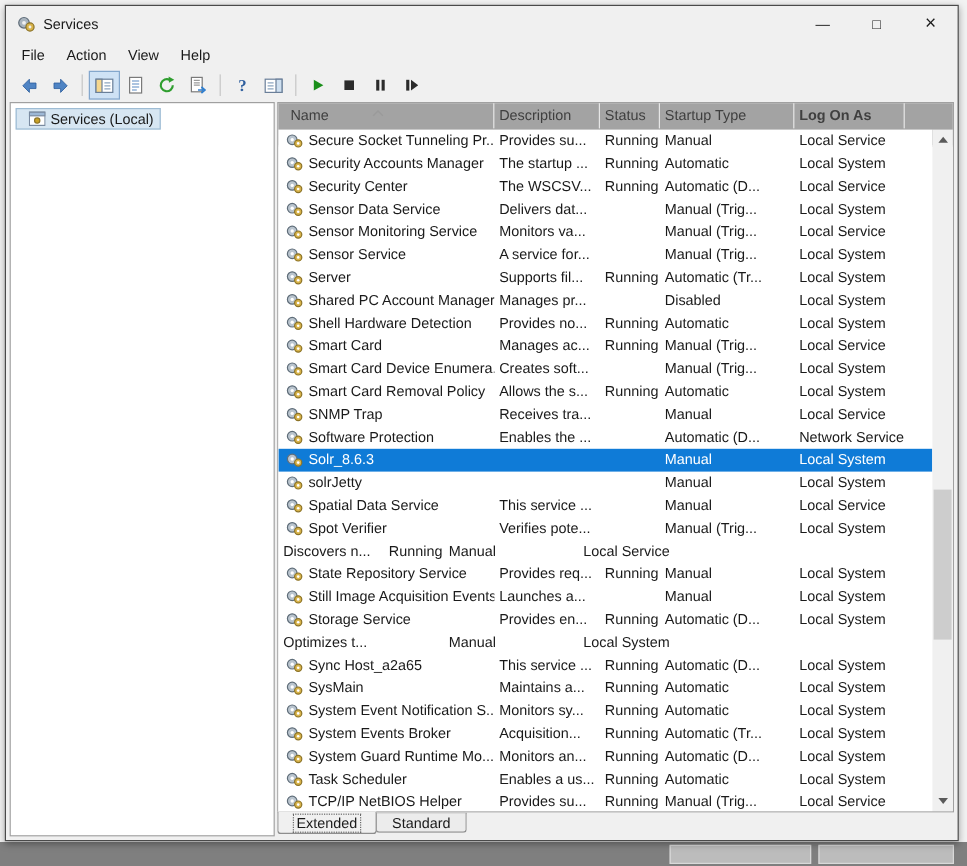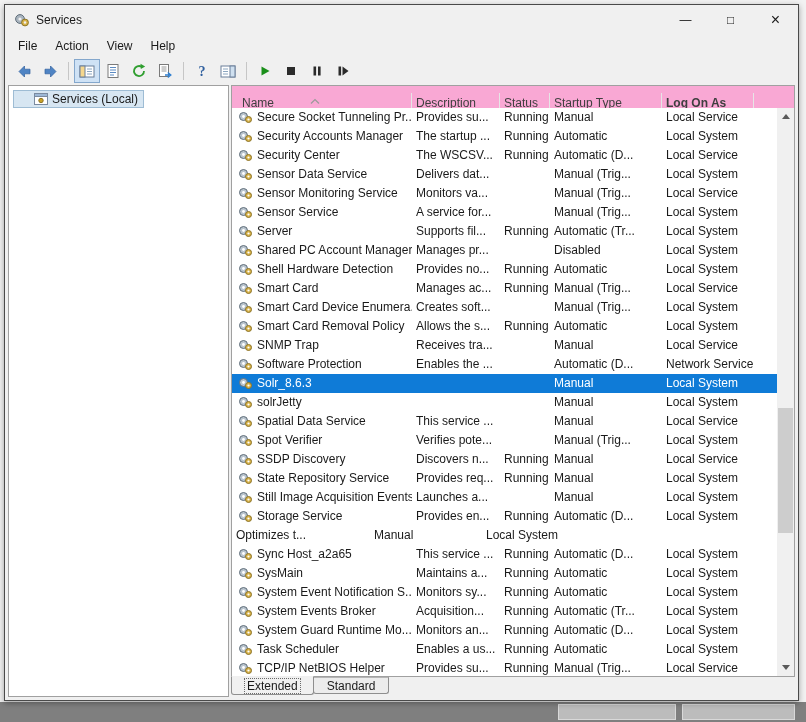--- a/index.html
+++ b/index.html
@@ -29,31 +29,31 @@
   .tb-btn { width:26px; height:24px; display:flex; align-items:center; justify-content:center; border:1px solid transparent; }
   .tb-btn.pressed { background:#cfe2f5; border:1px solid #84a7cc; }
   .tb-icon { display:inline-flex; }
   .tb-sep { width:1px; height:18px; background:#c6c6c6; margin:0 5px; }
 
   
   .main { position:absolute; left:3px; right:3px; top:80px; height:612px; }
 
   .left-pane { position:absolute; left:0; top:0; width:221px; height:612px;
                background:#fff; border:1px solid #a0a0a0; }
-  .tree-item { display:inline-flex; align-items:center; margin:4px 0 0 4px; padding:1px 5px 1px 20px;
+  .tree-item { display:inline-flex; align-items:center; margin:4px 0 0 4px; padding:1px 5px 1px 10px;
                background:#d7e6f2; border:1px solid #9ebcd4; }
   .tree-icon { display:inline-flex; margin-right:4px; }
   .tree-label { font-size:12px; color:#1a1a1a; white-space:nowrap; }
 
   .right-pane { position:absolute; left:223px; right:0; top:0; height:592px;
                 background:#fff; border:1px solid #a0a0a0; }
 
   
   .list-header { position:absolute; left:0; right:0; top:0; height:36px; display:flex;
-                 background:#f9a8d4; border-bottom:1px solid #dcdcdc;align-items:center; }
+                 background:#a3a3a3; border-bottom:1px solid #dcdcdc; }
   .col { height:21px; line-height:20px; font-size:12px; color:#3f3f3f;
          border-right:1px solid #e6e6e6; padding-left:4px; position:relative;
          white-space:nowrap; overflow:hidden; flex:none; }
   .col.c0 { width:180px; padding-left:10px; }
   .col.c1 { width:88px; }
   .col.c2 { width:50px; }
   .col.c3 { width:112px; }
   .col.c4 { width:92px;font-weight:bold; }
   .col.filler { flex:1; border-right:none; }
   .sort-arrow { position:absolute; top:-2px; left:78px; }
@@ -563,31 +563,20 @@
                 </svg>
               </span>
               <span class="name-text">Spot Verifier</span>
             </div>
             <div class="cell c1">Verifies pote...</div>
             <div class="cell c2"></div>
             <div class="cell c3">Manual (Trig...</div>
             <div class="cell c4">Local System</div>
           </div>
           <div class="row">
-            <div class="cell c0">
-              <span class="svc-icon">
-                <svg width="15" height="15" viewBox="0 0 15 15">
-                  <circle cx="5.5" cy="6.5" r="4" fill="#b9c4ce" stroke="#5f6d79"></circle>
-                  <circle cx="5.5" cy="6.5" r="1.4" fill="#fff"></circle>
-                  <circle cx="10.5" cy="9.5" r="3" fill="#d8b34a" stroke="#8c7327"></circle>
-                  <circle cx="10.5" cy="9.5" r="1.1" fill="#fff"></circle>
-                </svg>
-              </span>
-              <span class="name-text">SSDP Discovery</span>
-            </div>
             <div class="cell c1">Discovers n...</div>
             <div class="cell c2">Running</div>
             <div class="cell c3">Manual</div>
             <div class="cell c4">Local Service</div>
           </div>
           <div class="row">
             <div class="cell c0">
               <span class="svc-icon">
                 <svg width="15" height="15" viewBox="0 0 15 15">
                   <circle cx="5.5" cy="6.5" r="4" fill="#b9c4ce" stroke="#5f6d79"></circle>

